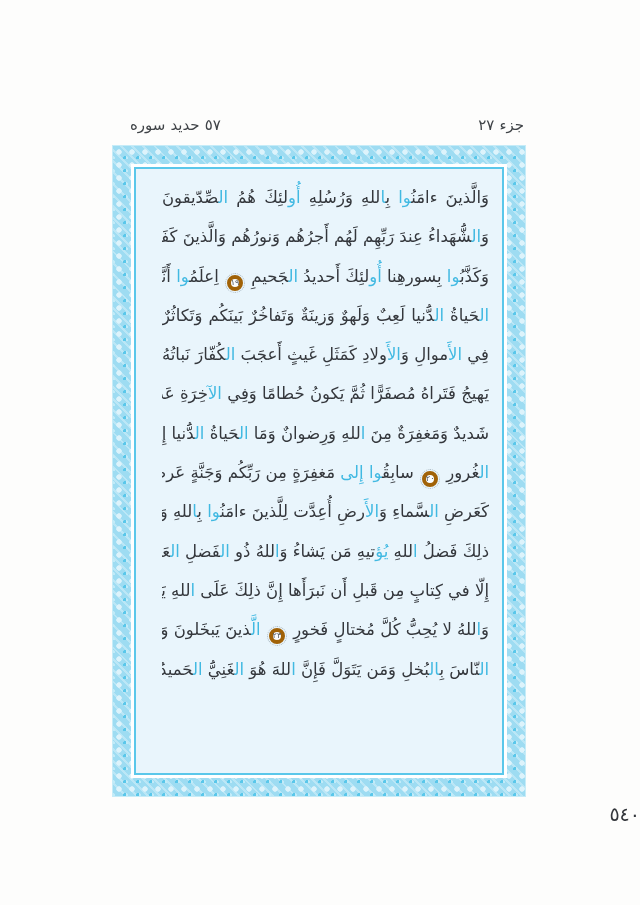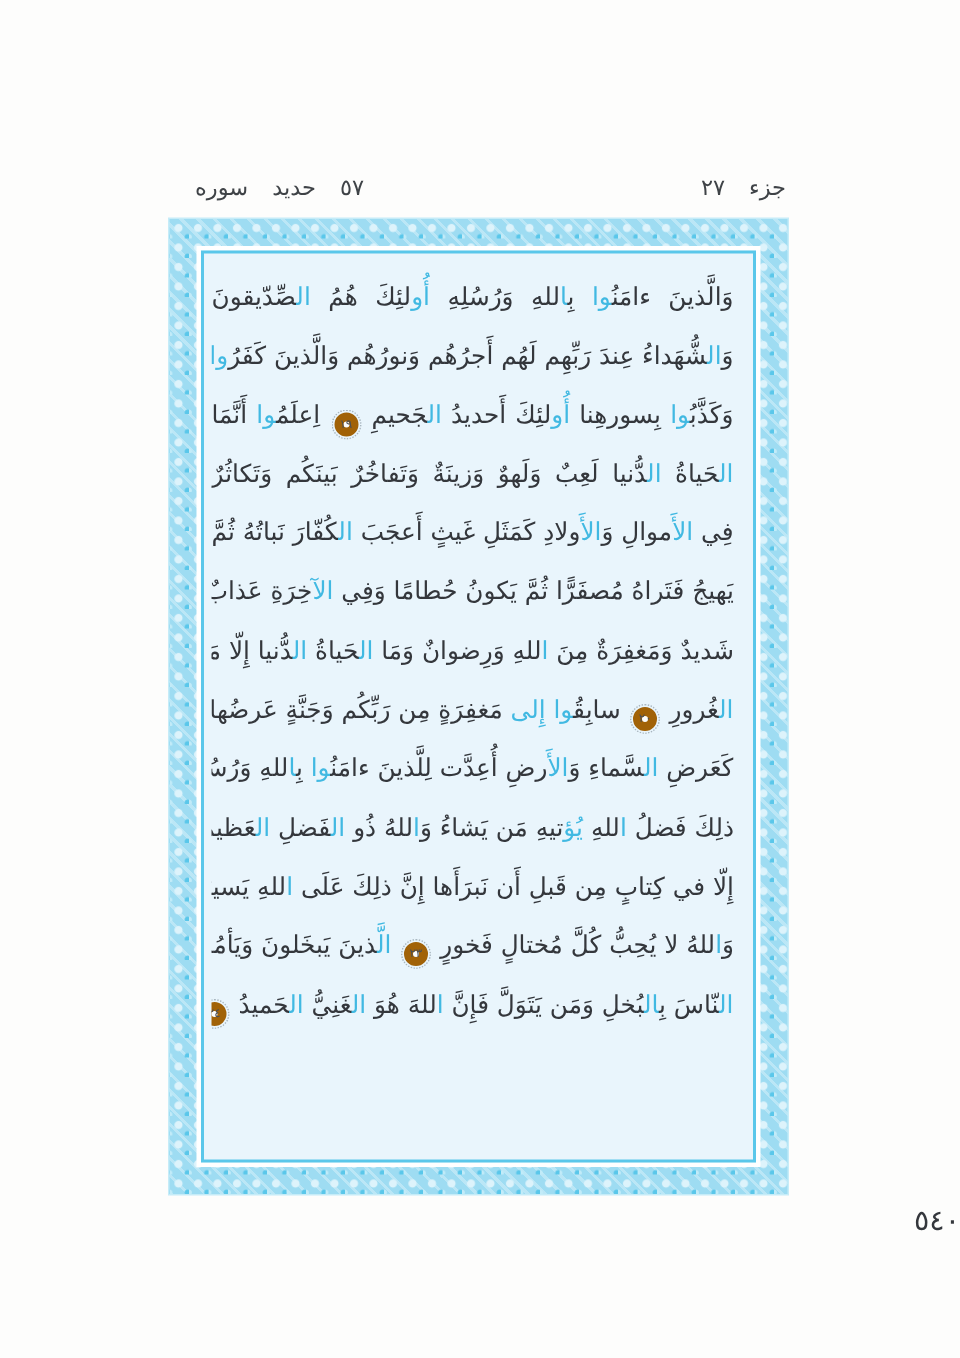--- a/index.html
+++ b/index.html
@@ -10,21 +10,21 @@
     overflow:hidden;
   }
   .sheet{position:relative;width:640px;height:905px;background:#fdfdfc;}
 
   
   .pg-header{
     position:absolute;left:130px;top:112px;width:394px;height:26px;
     display:flex;justify-content:space-between;align-items:center;
     color:#3f4347;font-size:15px;
   }
-  .hdr-group{display:flex;align-items:center;gap:16px;text-align:center;}
+  .hdr-group{display:flex;align-items:center;gap:5px;text-align:center;}
 
   
   .frame{
     position:absolute;left:113px;top:146px;width:412px;height:650px;
     box-sizing:border-box;padding:21px;
     background-color:#9edcf2;
     background-image:
       radial-gradient(circle at 6px 6px, #ddf3fb 2.4px, rgba(255,255,255,0) 3px),
       radial-gradient(circle at 12px 12px, #5ac7ea 1.6px, rgba(255,255,255,0) 2.2px),
       radial-gradient(circle at 0px 12px, #c2ebf8 1.6px, rgba(255,255,255,0) 2.2px),
@@ -35,35 +35,35 @@
   .inner{
     box-sizing:border-box;width:100%;height:100%;
     background:#e9f5fc;
     border:2px solid #5ac7ea;
     box-shadow:0 0 0 3px #ffffff;
   }
 
   
   .qtext{
     direction:rtl;
-    padding:9px 13px 0 5px;
+    padding:9px 13px 0 26px;
     overflow:hidden;
   }
   .qline{
     height:39.3px;line-height:39.3px;
     font-size:16.5px;color:#34373c;
     text-align:justify;text-align-last:justify;
     white-space:nowrap;overflow:hidden;
   }
   .taj{color:#41b9e2;}
   .vmark{
     display:inline-flex;align-items:center;justify-content:center;
     box-sizing:border-box;
     width:16px;height:16px;border-radius:50%;
-    border:6px solid #a16207;outline:1px dotted #a8b6bf;outline-offset:1px;
+    border:4px solid #a16207;outline:1px dotted #a8b6bf;outline-offset:1px;
     background:#fbfdfe;color:#4a4f55;
     font-size:8px;line-height:1;
     vertical-align:-3px;margin:6px 3px;
   }
 
   
   .pg-number{
     position:absolute;left:0;top:803px;width:640px;
     text-align:right;font-size:19px;color:#34373c;
   }

